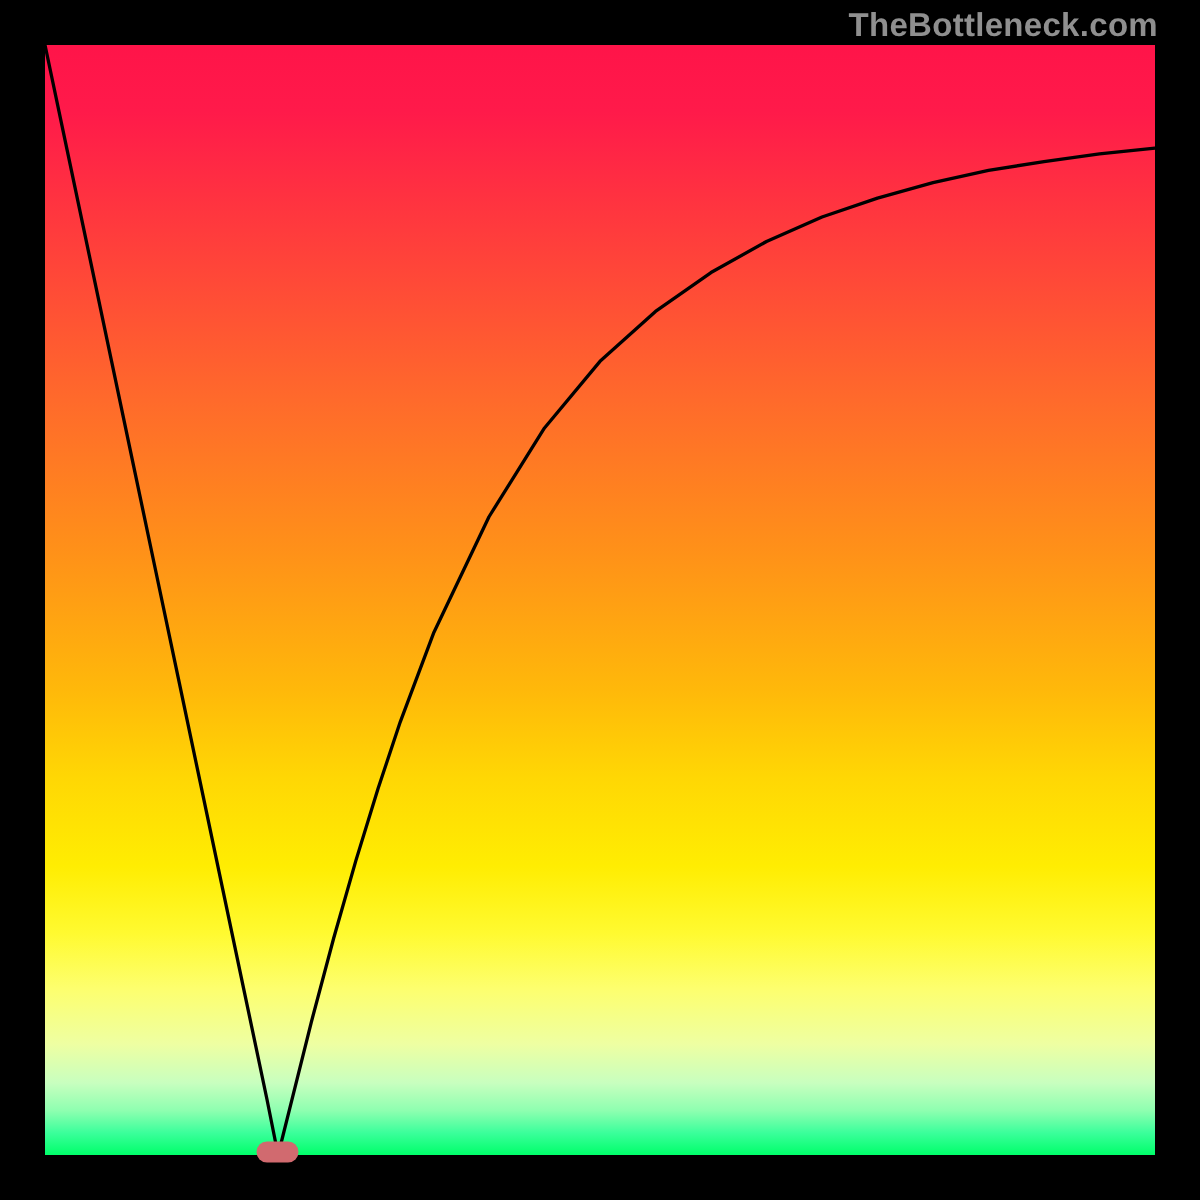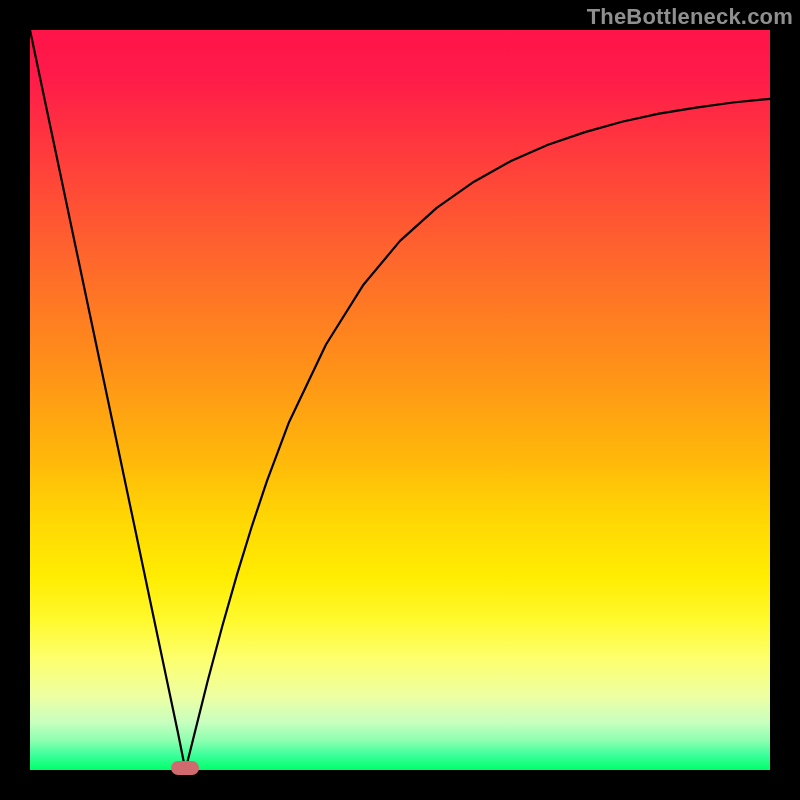--- a/index.html
+++ b/index.html
@@ -39,21 +39,21 @@
       #eeffa2 90%,
       #c8ffbf 93.5%,
       #8effb0 96%,
       #3bff9b 98%,
       #00ff6a 100%
     );
   }
   .watermark {
     position: absolute;
     top: 4px;
-    right: 7px;
+    right: 28px;
     font-size: 22px;
     font-weight: 600;
     color: #8f8f8f;
     letter-spacing: 0.2px;
     user-select: none;
   }
   svg.curve {
     position: absolute;
     left: 0;
     top: 0;

